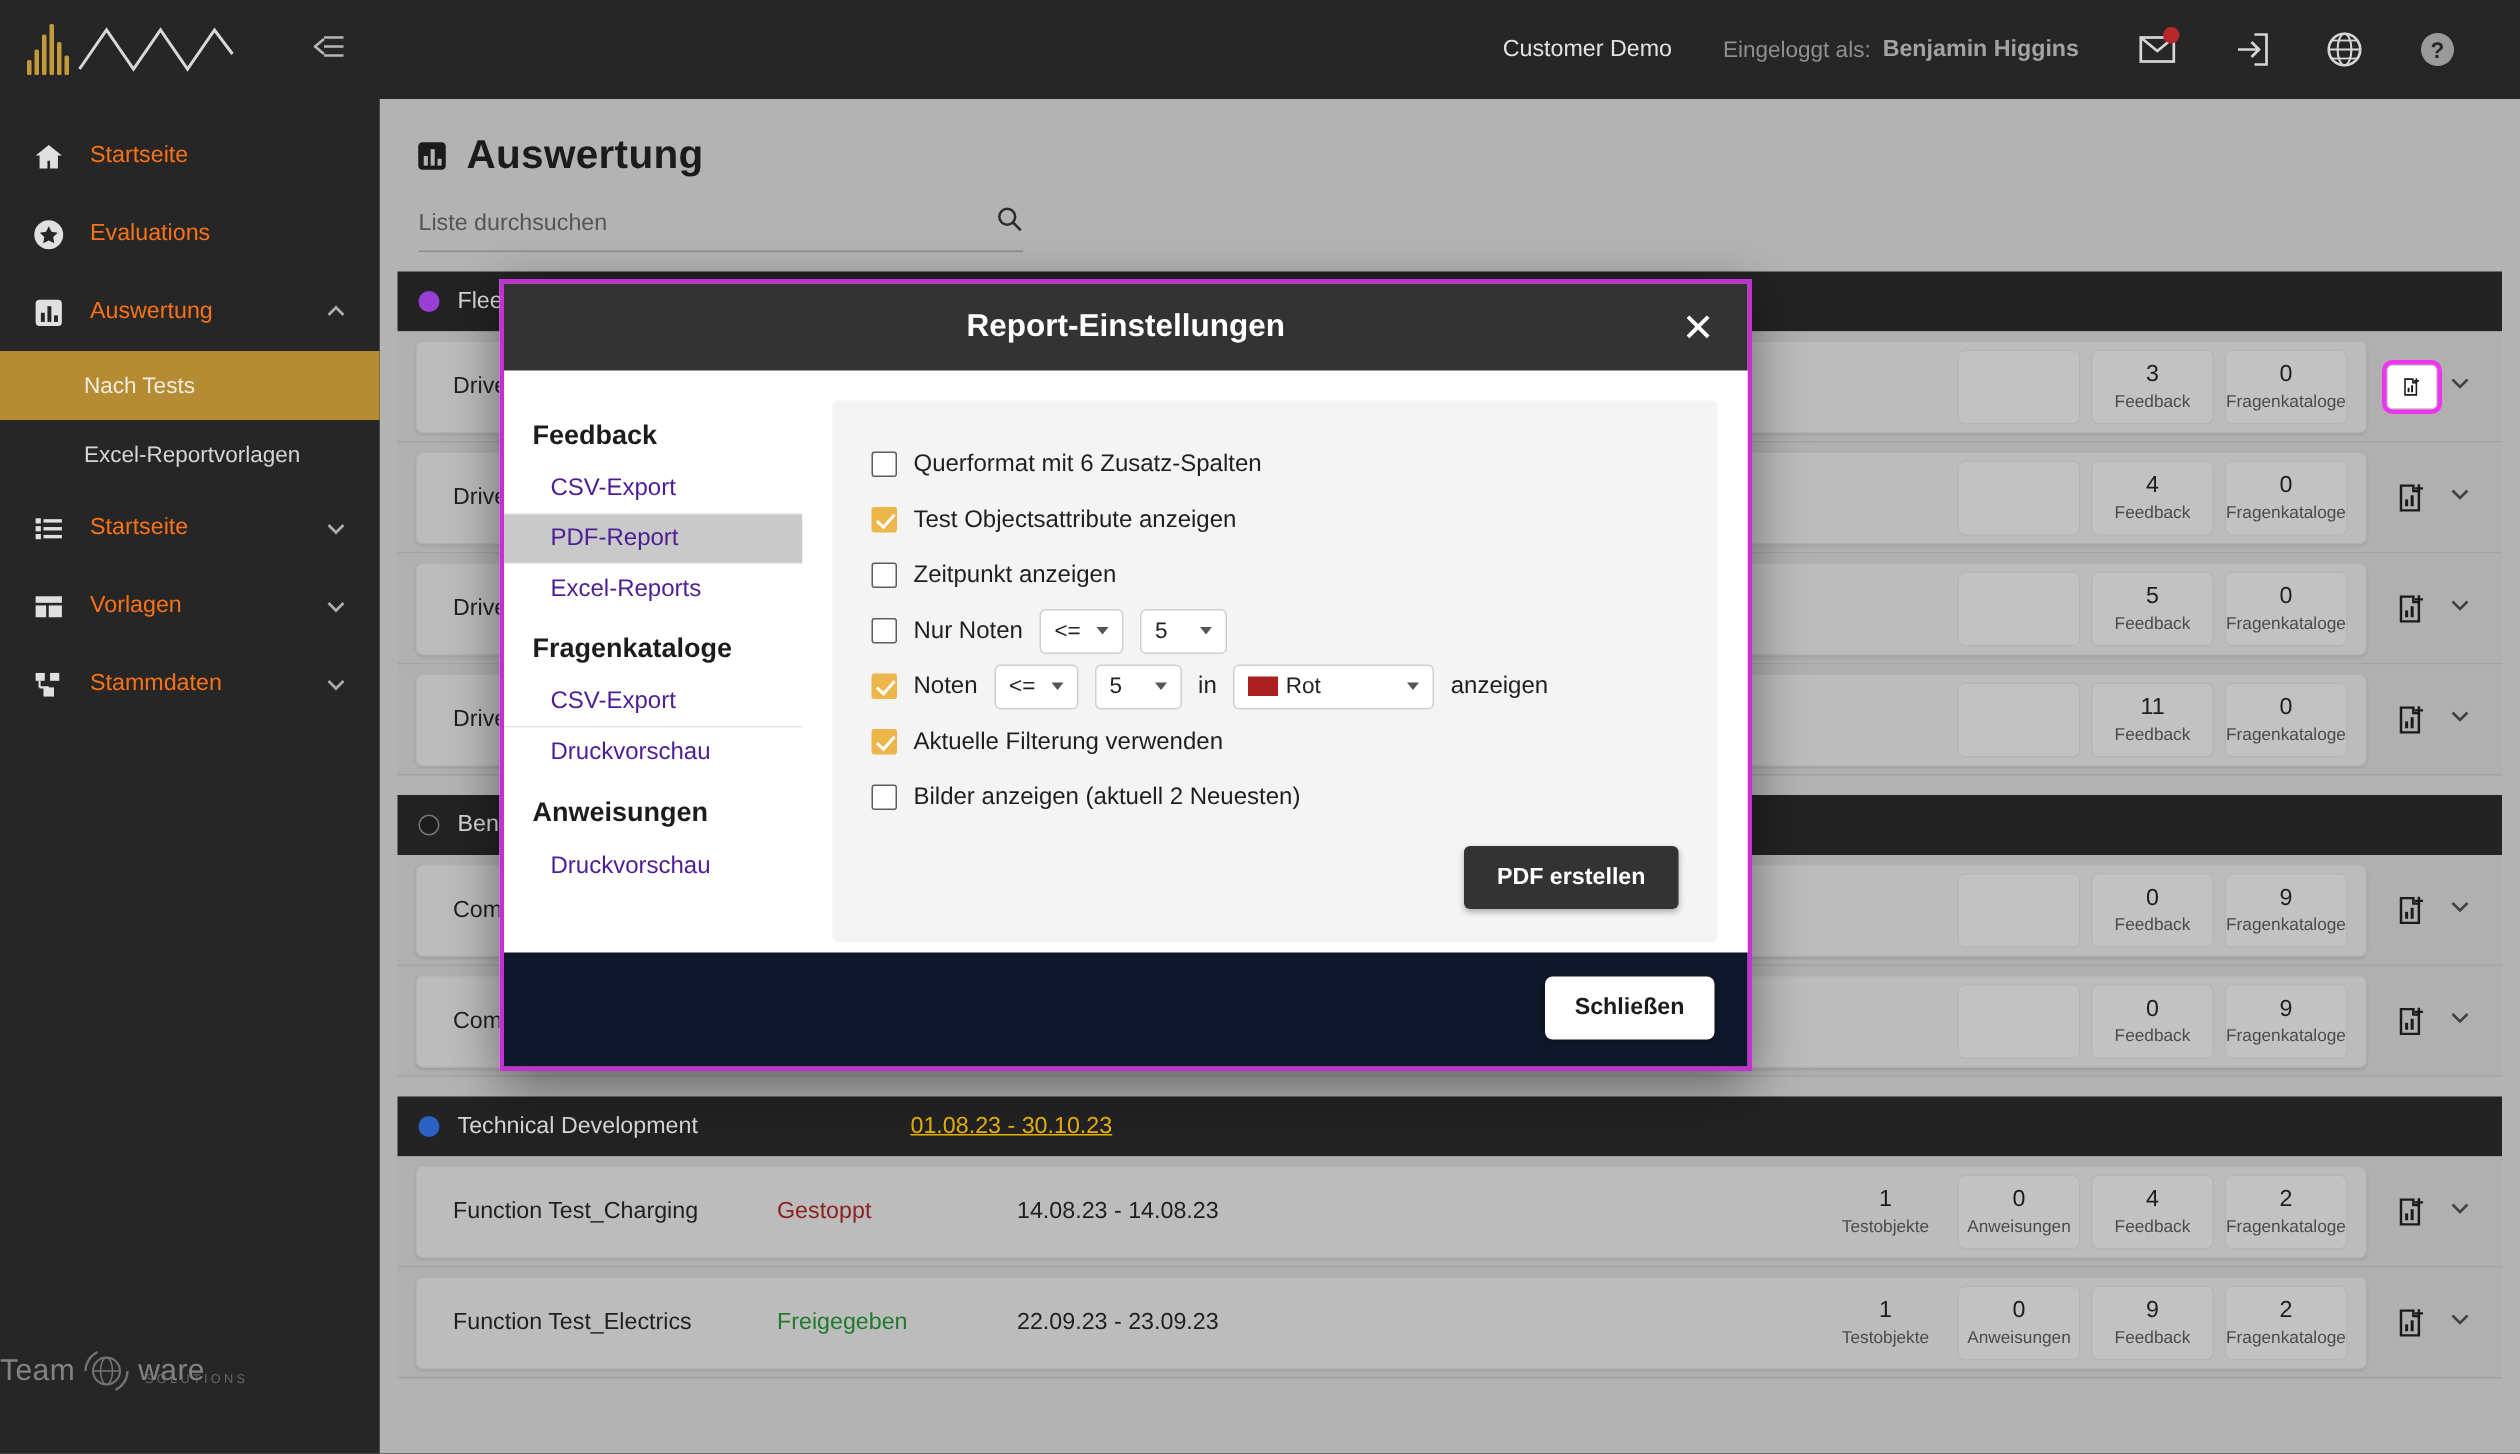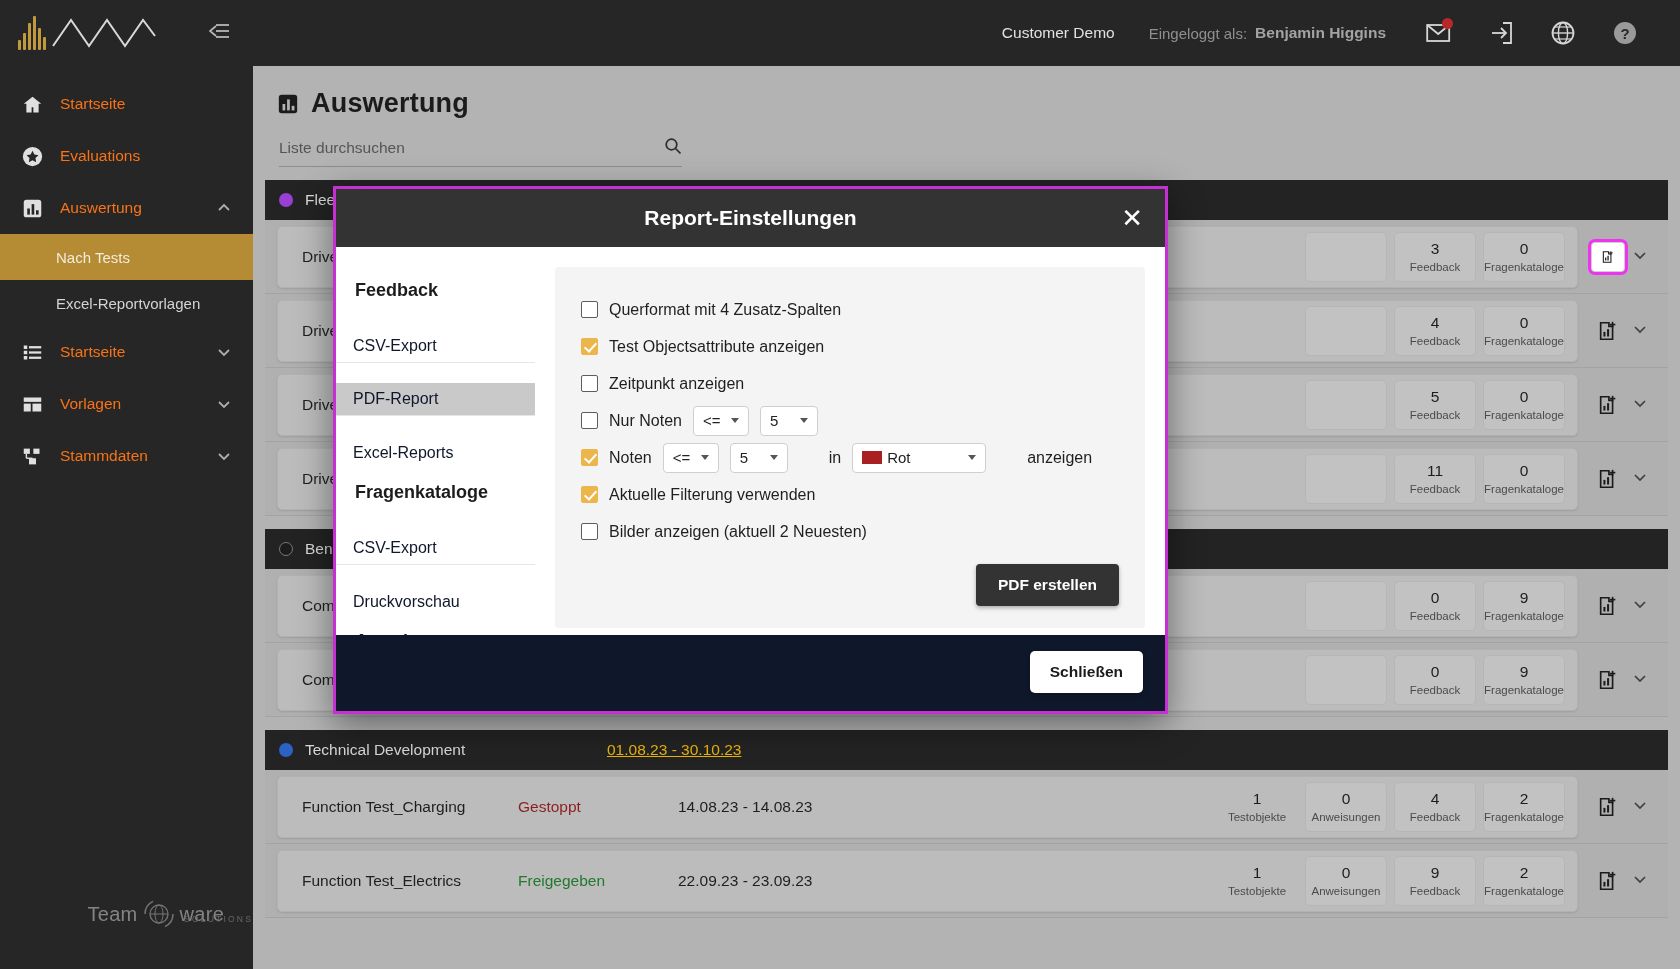--- a/index.html
+++ b/index.html
@@ -36,21 +36,21 @@
   }
   .sb-item .ico { width: 22px; height: 22px; flex: none; display:flex; align-items:center; justify-content:center; }
   .sb-item .lbl { flex: 1; }
   .sb-item .chev { width: 14px; height: 14px; opacity: .8; }
   .sb-sub {
     height: 46px; display: flex; align-items: center;
     padding-left: 56px; color: #d4d4d4; font-size: 15px; cursor: pointer;
   }
   .sb-sub.active { background: #b58b33; color: #f4ecdc; }
 
-  .sb-foot { margin-top: auto; padding: 0 0 38px 0; display:flex; justify-content:flex-end; }
+  .sb-foot { margin-top: auto; padding: 0 0 38px 0; display:flex; justify-content:flex-start; }
   .tw-logo { display: flex; align-items: center; gap: 4px; opacity: .55; }
   .tw-txt { color: #cfcfcf; font-size: 20px; letter-spacing: .3px; }
   .tw-sub { color: #9a9a9a; font-size: 8.5px; letter-spacing: 2.2px; margin-top:10px; margin-left:-44px; }
 
   
   .mainwrap { flex: 1; display: flex; flex-direction: column; min-width: 0; position: relative; }
 
   .topbar {
     height: 66px; background: #262626; display: flex; align-items: center;
     justify-content: flex-end; padding-right: 24px; gap: 0px; flex: none;
@@ -141,24 +141,23 @@
     color: #fff; font-size: 26px; line-height: 1; cursor: pointer; font-weight: 300;
   }
   .modal-body { flex: 1; display: flex; min-height: 0; }
 
   .m-side { width: 199px; flex: none; padding-top: 20px; background: #fff; }
   .m-grp {
     font-size: 18px; font-weight: bold; color: #1c1c1c;
     padding: 13px 0 9px 19px;
   }
   .m-link {
-    height: 33px; display: flex; align-items: center; padding-left: 17px;
-    font-size: 16px; color: #0f172a; cursor: pointer;
+    height: 33px; display: flex; align-items: center; padding-left: 31px;
+    font-size: 16px; color: #4c1d95; cursor: pointer;
     border-bottom: 1px solid #e6e6e6;
-    margin-top: 20px;
   }
   .m-link.active { background: #c9c9c9; }
   .m-link.nb { border-bottom: 0; }
 
   .m-main { flex: 1; padding: 20px 20px 0 20px; min-width: 0; background: #fff; display:flex; flex-direction: column; }
   .m-panel {
     background: #f4f4f4; border-radius: 4px; padding: 24px 26px 22px 26px;
     flex: none;
   }
   .opt { display: flex; align-items: center; gap: 11px; height: 37px; }
@@ -176,21 +175,21 @@
     height: 30px; border: 1px solid #cfcfcf; border-radius: 4px; background: #fff;
     display: inline-flex; align-items: center; justify-content: space-between;
     padding: 0 9px; font-size: 15px; color: #222; cursor: pointer; gap: 10px;
   }
   .sel .v { white-space: nowrap; }
   .caret { width: 0; height: 0; border-left: 4.5px solid transparent; border-right: 4.5px solid transparent; border-top: 5.5px solid #555; }
   .sel-op { width: 56px; }
   .sel-num { width: 58px; }
   .sel-col { width: 134px; }
   .swatch { width: 20px; height: 13px; background: #aa1f1f; flex: none; margin-right: 5px; }
-  .inline-w { font-size: 16px; color: #1f1f1f; margin-left: 30px; }
+  .inline-w { font-size: 16px; color: #1f1f1f; }
   .panel-actions { display: flex; justify-content: flex-end; margin-top: 14px; }
   .btn-dark {
     background: #333333; color: #fff; font-size: 15.5px; font-weight: bold;
     padding: 12px 22px; border: 0; border-radius: 4px; cursor: pointer;
     font-family: "Liberation Sans", sans-serif;
     box-shadow: 0 2px 4px rgba(0,0,0,.3);
   }
   .m-foot { padding: 16px 22px 18px 0; display: flex; justify-content: flex-end; background:#0f172a; }
   .btn-light {
     background: #fff; color: #1b1b1b; font-size: 15.5px; font-weight: bold;
@@ -775,21 +774,21 @@
         <div class="m-link nb">Druckvorschau</div>
         <div class="m-grp">Anweisungen</div>
         <div class="m-link nb">Druckvorschau</div>
       </div>
 
       <div class="m-main">
         <div class="m-panel">
 
           <div class="opt">
             <span class="cb"></span>
-            <span class="opt-label">Querformat mit 4 Zusatz-Spalten</span>
+            <span class="opt-label">Querformat mit 6 Zusatz-Spalten</span>
           </div>
 
           <div class="opt">
             <span class="cb on"></span>
             <span class="opt-label">Test Objectsattribute anzeigen</span>
           </div>
 
           <div class="opt">
             <span class="cb"></span>
             <span class="opt-label">Zeitpunkt anzeigen</span>

